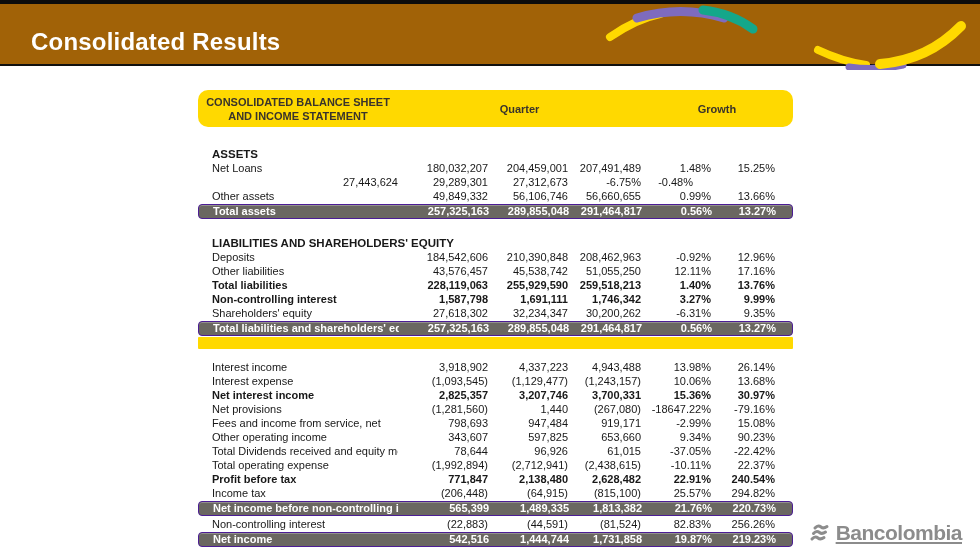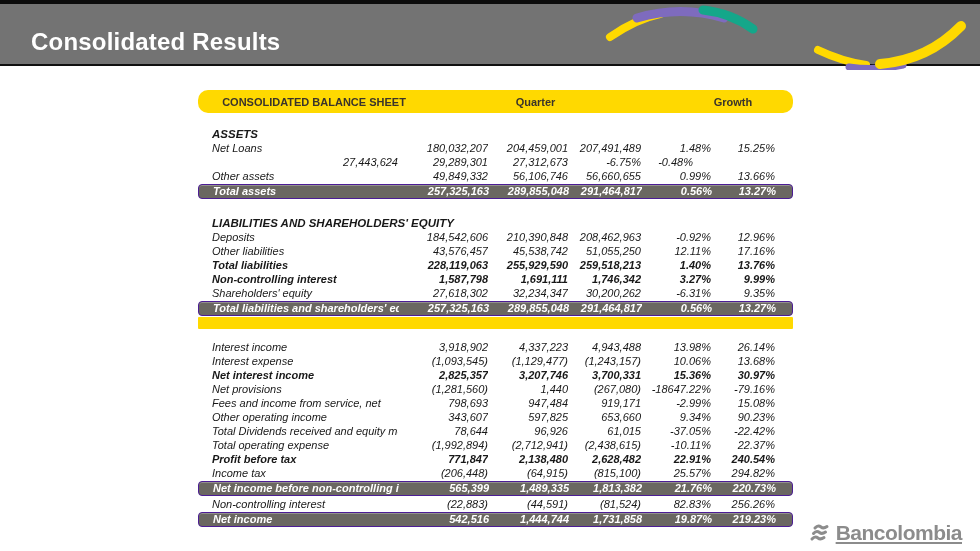--- a/index.html
+++ b/index.html
@@ -5,42 +5,42 @@
   * { margin:0; padding:0; box-sizing:border-box; }
   html,body { background:#e8e8e8; }
   body { font-family:"Liberation Sans", sans-serif; }
   .slide {
     position:relative; width:980px; height:551px; background:#ffffff;
     overflow:hidden; margin:0 auto;
   }
   
   .topbar {
     position:absolute; left:0; top:0; width:980px; height:66px;
-    background:#737373; border-top:4px solid #0c0c0c; border-bottom:2px solid #101010;
+    background:#a16207; border-top:4px solid #0c0c0c; border-bottom:2px solid #101010;
   }
   .topbar-title {
     position:absolute; left:31px; top:24px; color:#ffffff;
     font-size:24px; font-weight:bold; letter-spacing:0.2px;
   }
   .arcs { position:absolute; left:0; top:0; width:980px; height:66px; }
   
   .table-wrap { position:absolute; left:198px; top:90px; width:595px; }
   .grid-cols { display:grid; grid-template-columns:200px 90px 80px 73px 70px 82px; }
   .thead {
-    background:#ffd900; border-radius:10px; padding:5px 0 4px 16px; color:#3a342b;
+    background:#ffd900; border-radius:10px; padding:5px 0 4px 0; color:#3a342b;
   }
   .thead-top { display:grid; grid-template-columns:200px 243px 152px; }
   .thead-title { text-align:center; font-weight:bold; font-size:11px; line-height:14px; }
   .thead-group { display:flex; align-items:center; justify-content:center;
     font-weight:bold; font-size:11px; }
   .thead-bottom { margin-top:1px; }
   .thead-bottom .hc { font-size:11px; font-weight:bold; text-align:center; line-height:15px; }
   .thead-bottom .hc.cop { font-weight:normal; }
   .thead-bottom .hc.last { padding-right:6px; }
-  .tbody { margin-top:14px;font-style:italic; }
+  .tbody { margin-top:20px; }
   .row { height:14px; line-height:14px; font-size:11px; color:#181818; }
   .row .cell { white-space:nowrap; overflow:hidden; }
   .row .label { padding-left:14px; }
   .row .num { text-align:right; }
   .row .num:last-child { padding-right:18px; }
   .row.section { font-weight:bold; font-size:11.5px; padding-left:14px; height:14px; }
   .row.bold { font-weight:bold; }
   .row.total {
     height:15px; line-height:13px; background:#6a6761; color:#ffffff; font-weight:bold;
     border:1px solid #4c1d95; border-radius:4px;
@@ -72,20 +72,21 @@
     </svg>
     <div class="topbar-title">Consolidated Results</div>
   </div>
 
   <div class="table-wrap">
 
     <div class="thead">
       <div class="thead-top">
         <div class="thead-title">
           <div>CONSOLIDATED BALANCE SHEET</div>
+          <div>AND INCOME STATEMENT</div>
         </div>
         <div class="thead-group">Quarter</div>
         <div class="thead-group">Growth</div>
       </div>
     </div>
 
     <div class="tbody">
         <div class="row section">ASSETS</div>
         <div class="row data grid-cols">
           <div class="cell label">Net Loans</div>

